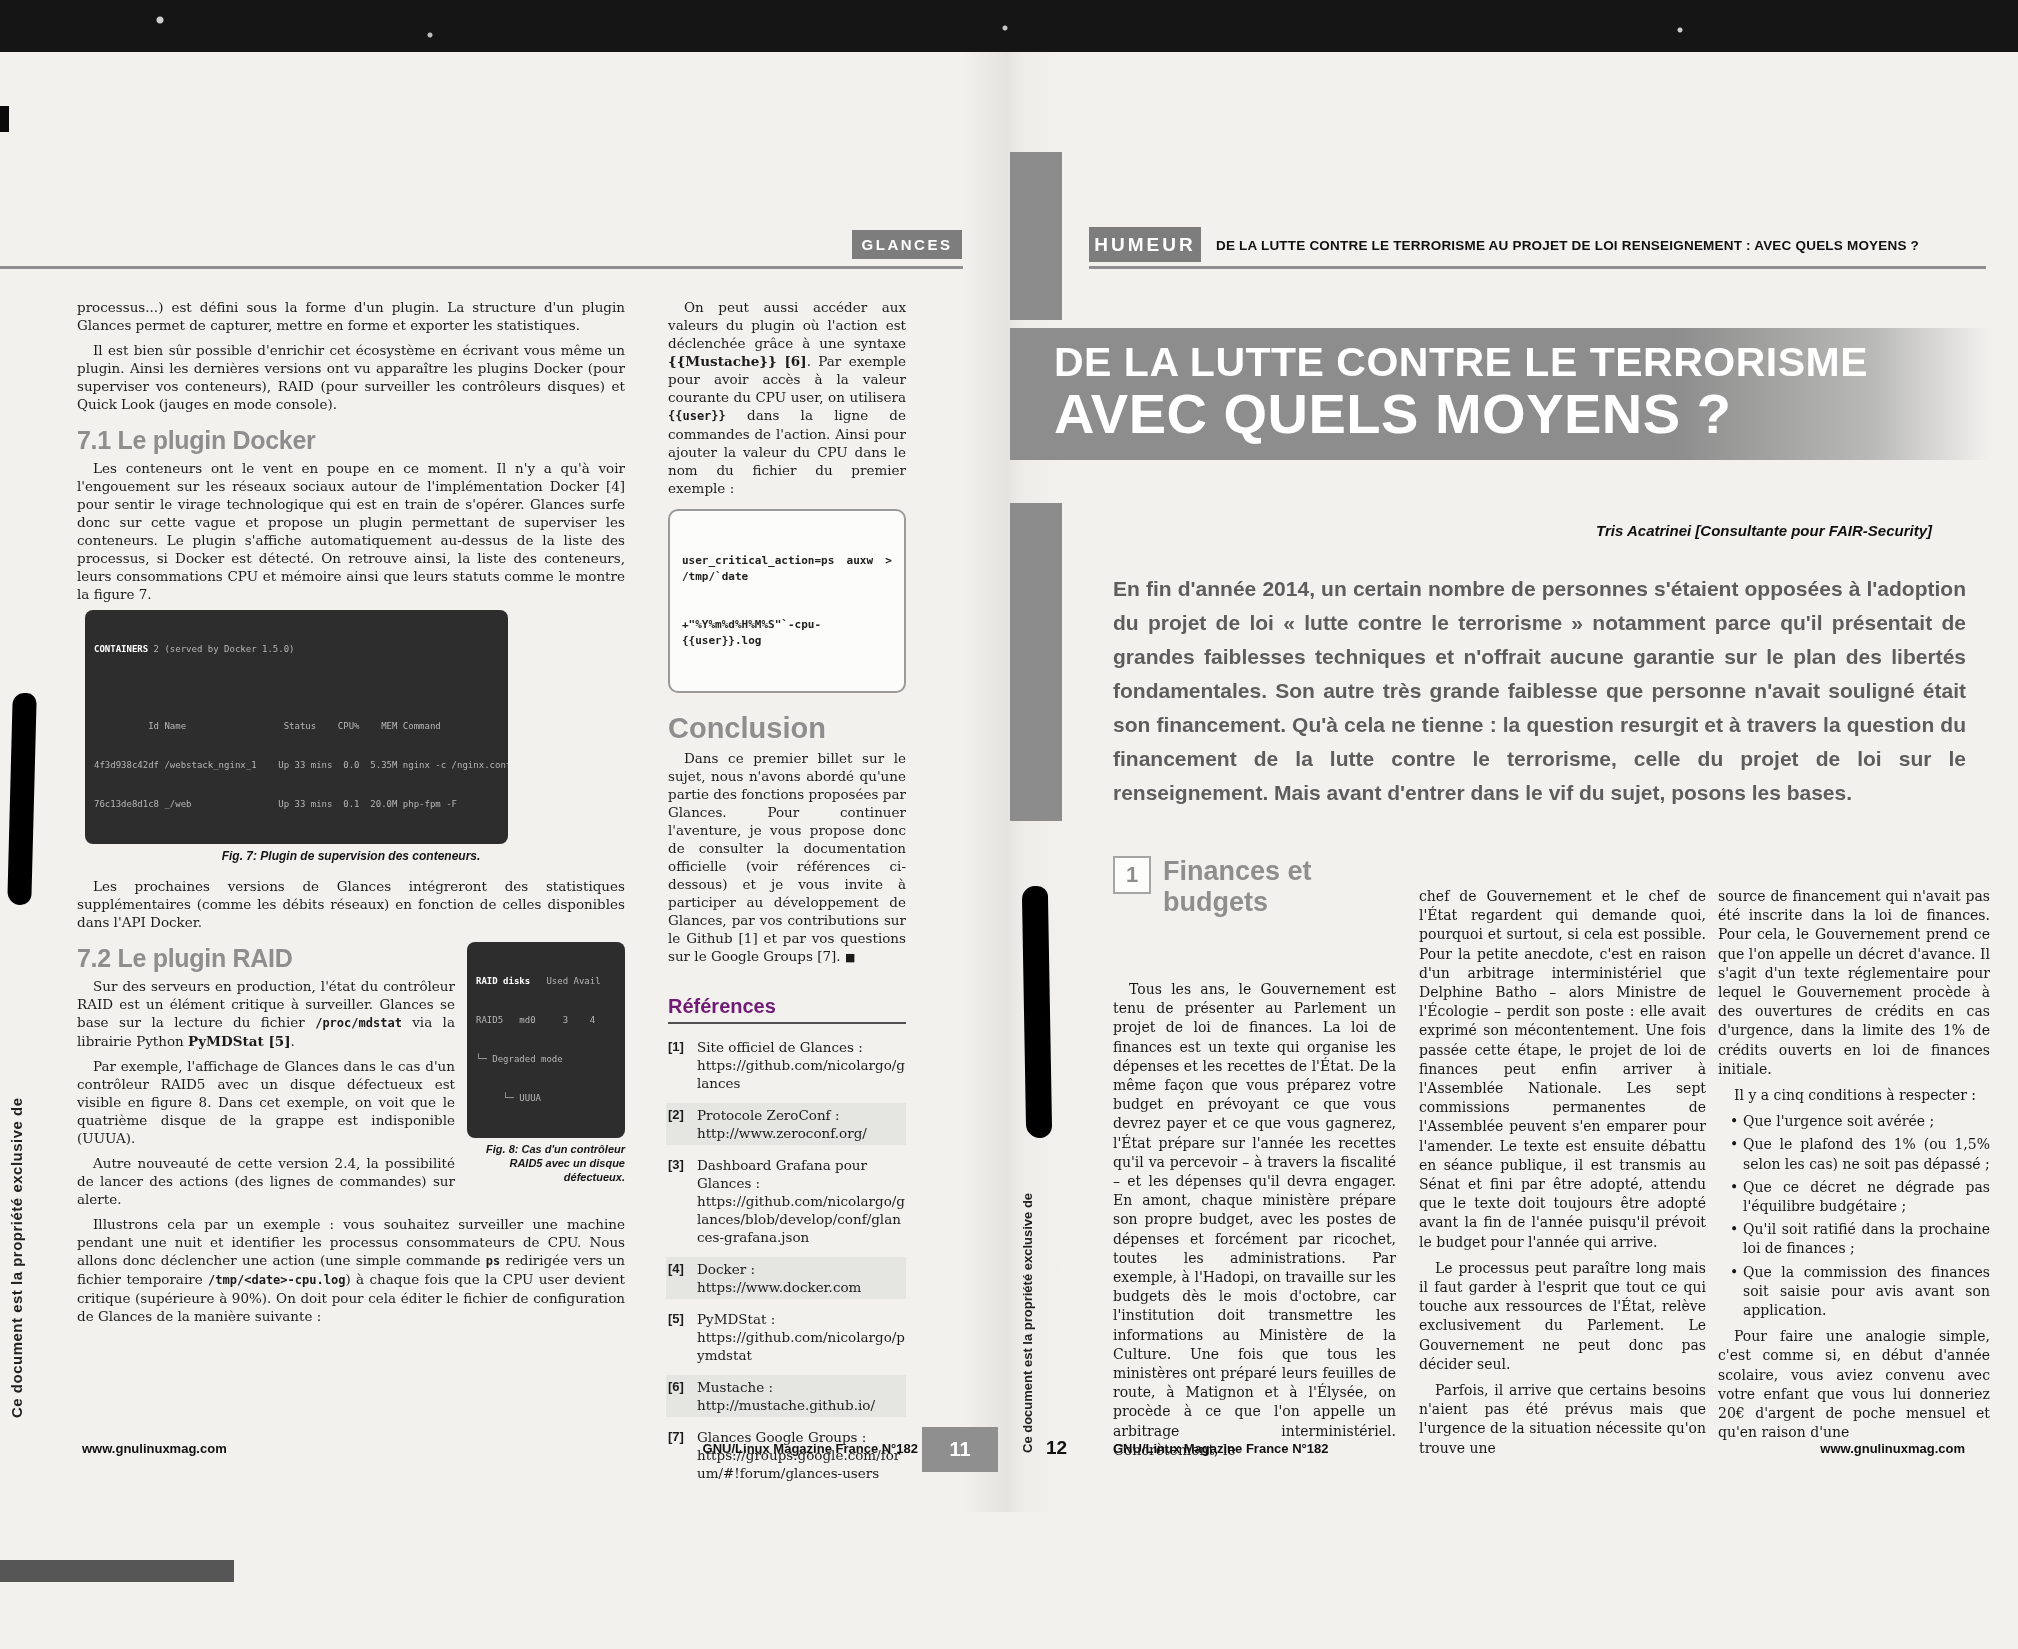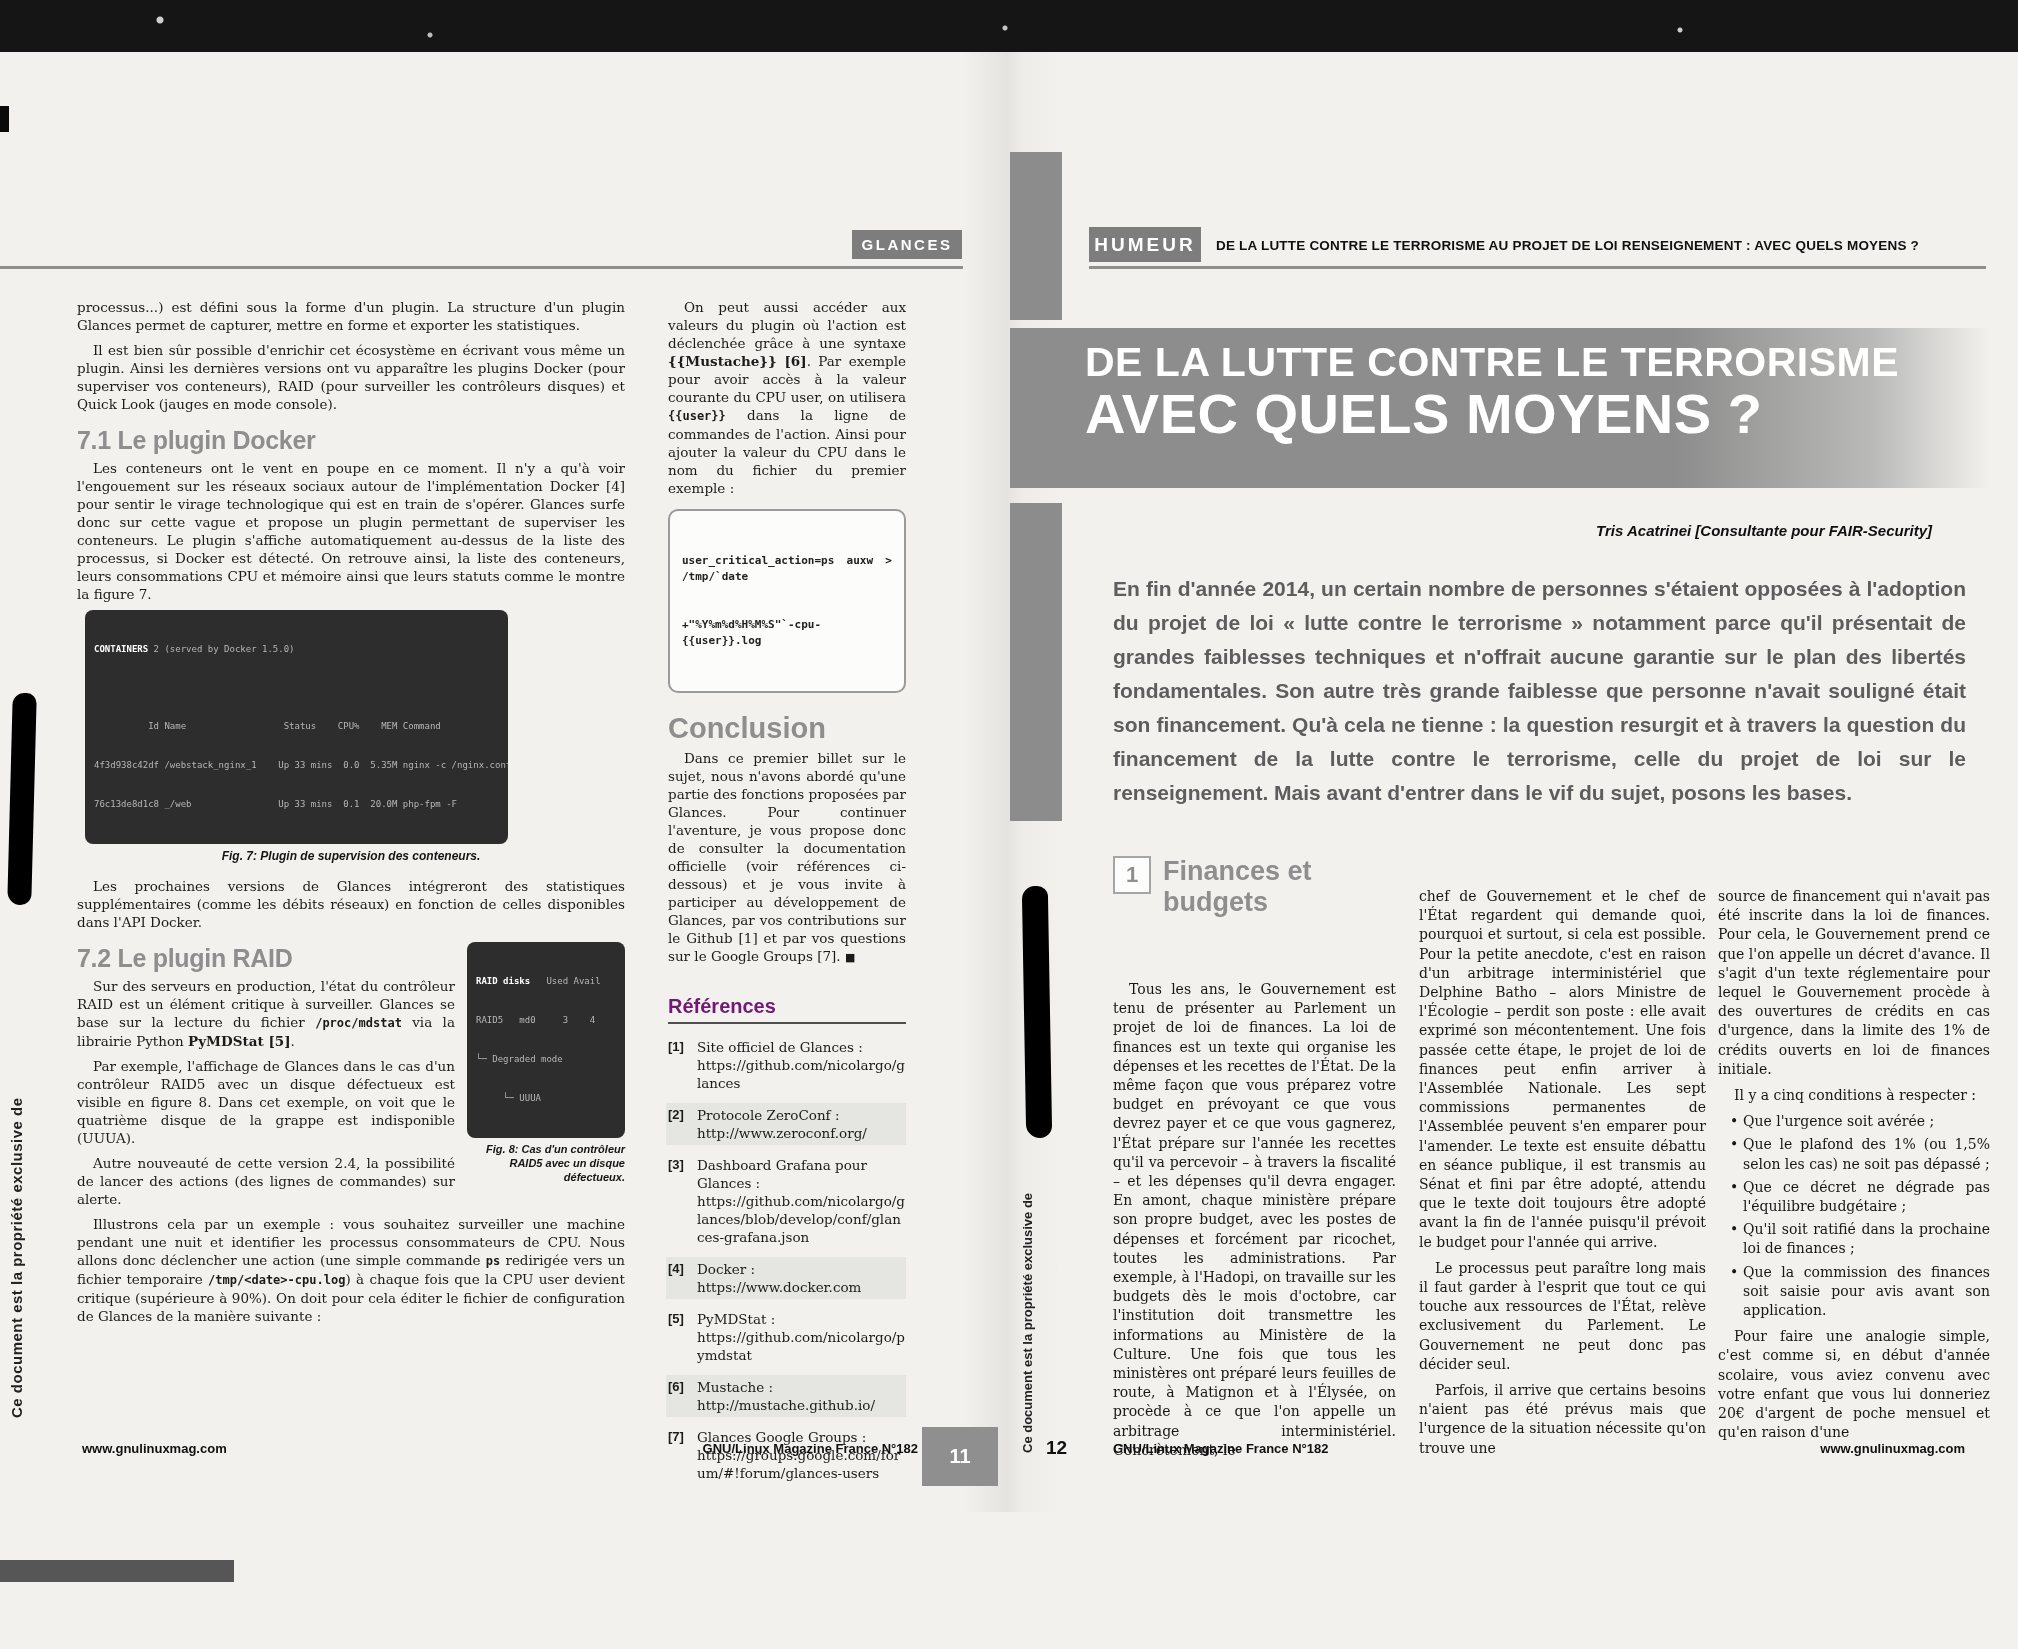--- a/index.html
+++ b/index.html
@@ -59,23 +59,23 @@
           border-bottom:2px solid #4f4f4f;padding-bottom:7px;margin:30px 0 14px;text-align:left;}
   .endmark{font-size:11px;}
   .ref{display:flex;gap:7px;margin-bottom:11px;font-size:13.5px;line-height:18px;text-align:left;}
   .ref.shaded{background:#e5e5e2;padding:3px 2px;margin-left:-2px;}
   .ref .num{font-weight:bold;font-family:"Liberation Sans",sans-serif;flex:0 0 22px;font-size:13px;}
   .ref .txt{overflow-wrap:anywhere;}
 
   
   .gbar1{position:absolute;left:1010px;top:152px;width:52px;height:168px;background:#8c8c8c;}
   .gbar2{position:absolute;left:1010px;top:503px;width:52px;height:318px;background:#8c8c8c;}
-  .title-box{position:absolute;left:1010px;top:328px;width:980px;height:160px;box-sizing:border-box;
+  .title-box{position:absolute;left:1010px;top:328px;width:980px;height:132px;box-sizing:border-box;
      background:linear-gradient(90deg,#8d8d8d 0%,#8d8d8d 68%,#b9b9b7 88%,#f2f1ee 100%);
-     color:#fff;font-family:"Liberation Sans",sans-serif;font-weight:bold;padding:12px 0 0 75px;}
+     color:#fff;font-family:"Liberation Sans",sans-serif;font-weight:bold;padding:12px 0 0 44px;}
   .title-l12{font-size:41px;line-height:45px;letter-spacing:0.5px;}
   .title-l3{font-size:56px;line-height:58px;letter-spacing:0.5px;}
   .byline{position:absolute;left:1365px;top:522px;width:567px;text-align:right;
           font-family:"Liberation Sans",sans-serif;font-weight:bold;font-style:italic;font-size:15px;color:#0f0f0f;}
   .intro{position:absolute;left:1113px;top:572px;width:853px;font-family:"Liberation Sans",sans-serif;
          font-weight:bold;font-size:21px;line-height:34px;color:#5d5d5d;text-align:justify;}
   .sec1{position:absolute;left:1113px;top:856px;}
   .num-box{display:inline-block;width:34px;height:34px;border:2px solid #a5a5a5;color:#8e8e8e;
            font-family:"Liberation Sans",sans-serif;font-weight:bold;font-size:22px;line-height:34px;
            text-align:center;vertical-align:top;background:#fdfdfc;}
@@ -87,21 +87,21 @@
   #rcol3{left:1718px;top:843px;width:272px;}
   .rcol p{margin:0 0 7px;}
   .bullets{margin:2px 0 7px 12px;}
   .bullet{position:relative;padding-left:13px;margin-bottom:4px;}
   .bullet::before{content:"•";position:absolute;left:0;top:0;}
 
   
   .foot{position:absolute;font-family:"Liberation Sans",sans-serif;font-weight:bold;font-size:13px;color:#101010;}
   #foot-l-site{left:82px;top:1441px;}
   #foot-l-mag{left:628px;top:1441px;width:290px;text-align:right;}
-  .page11{position:absolute;left:922px;top:1427px;width:76px;height:59px;background:#8f8f8f;color:#fff;
+  .page11{position:absolute;left:922px;top:1427px;width:76px;height:45px;background:#8f8f8f;color:#fff;
           font-family:"Liberation Sans",sans-serif;font-weight:bold;font-size:20px;
           display:flex;align-items:center;justify-content:center;}
   #foot-r-page{left:1046px;top:1437px;font-size:19px;}
   #foot-r-mag{left:1113px;top:1441px;}
   #foot-r-site{left:1700px;top:1441px;width:265px;text-align:right;}
 
   
   .scribble{position:absolute;background:#000;border-radius:13px 11px 12px 14px;}
   #scrib-l{left:10px;top:693px;width:24px;height:212px;transform:rotate(1.5deg);}
   #scrib-r{left:1024px;top:886px;width:26px;height:252px;transform:rotate(-1deg);}

